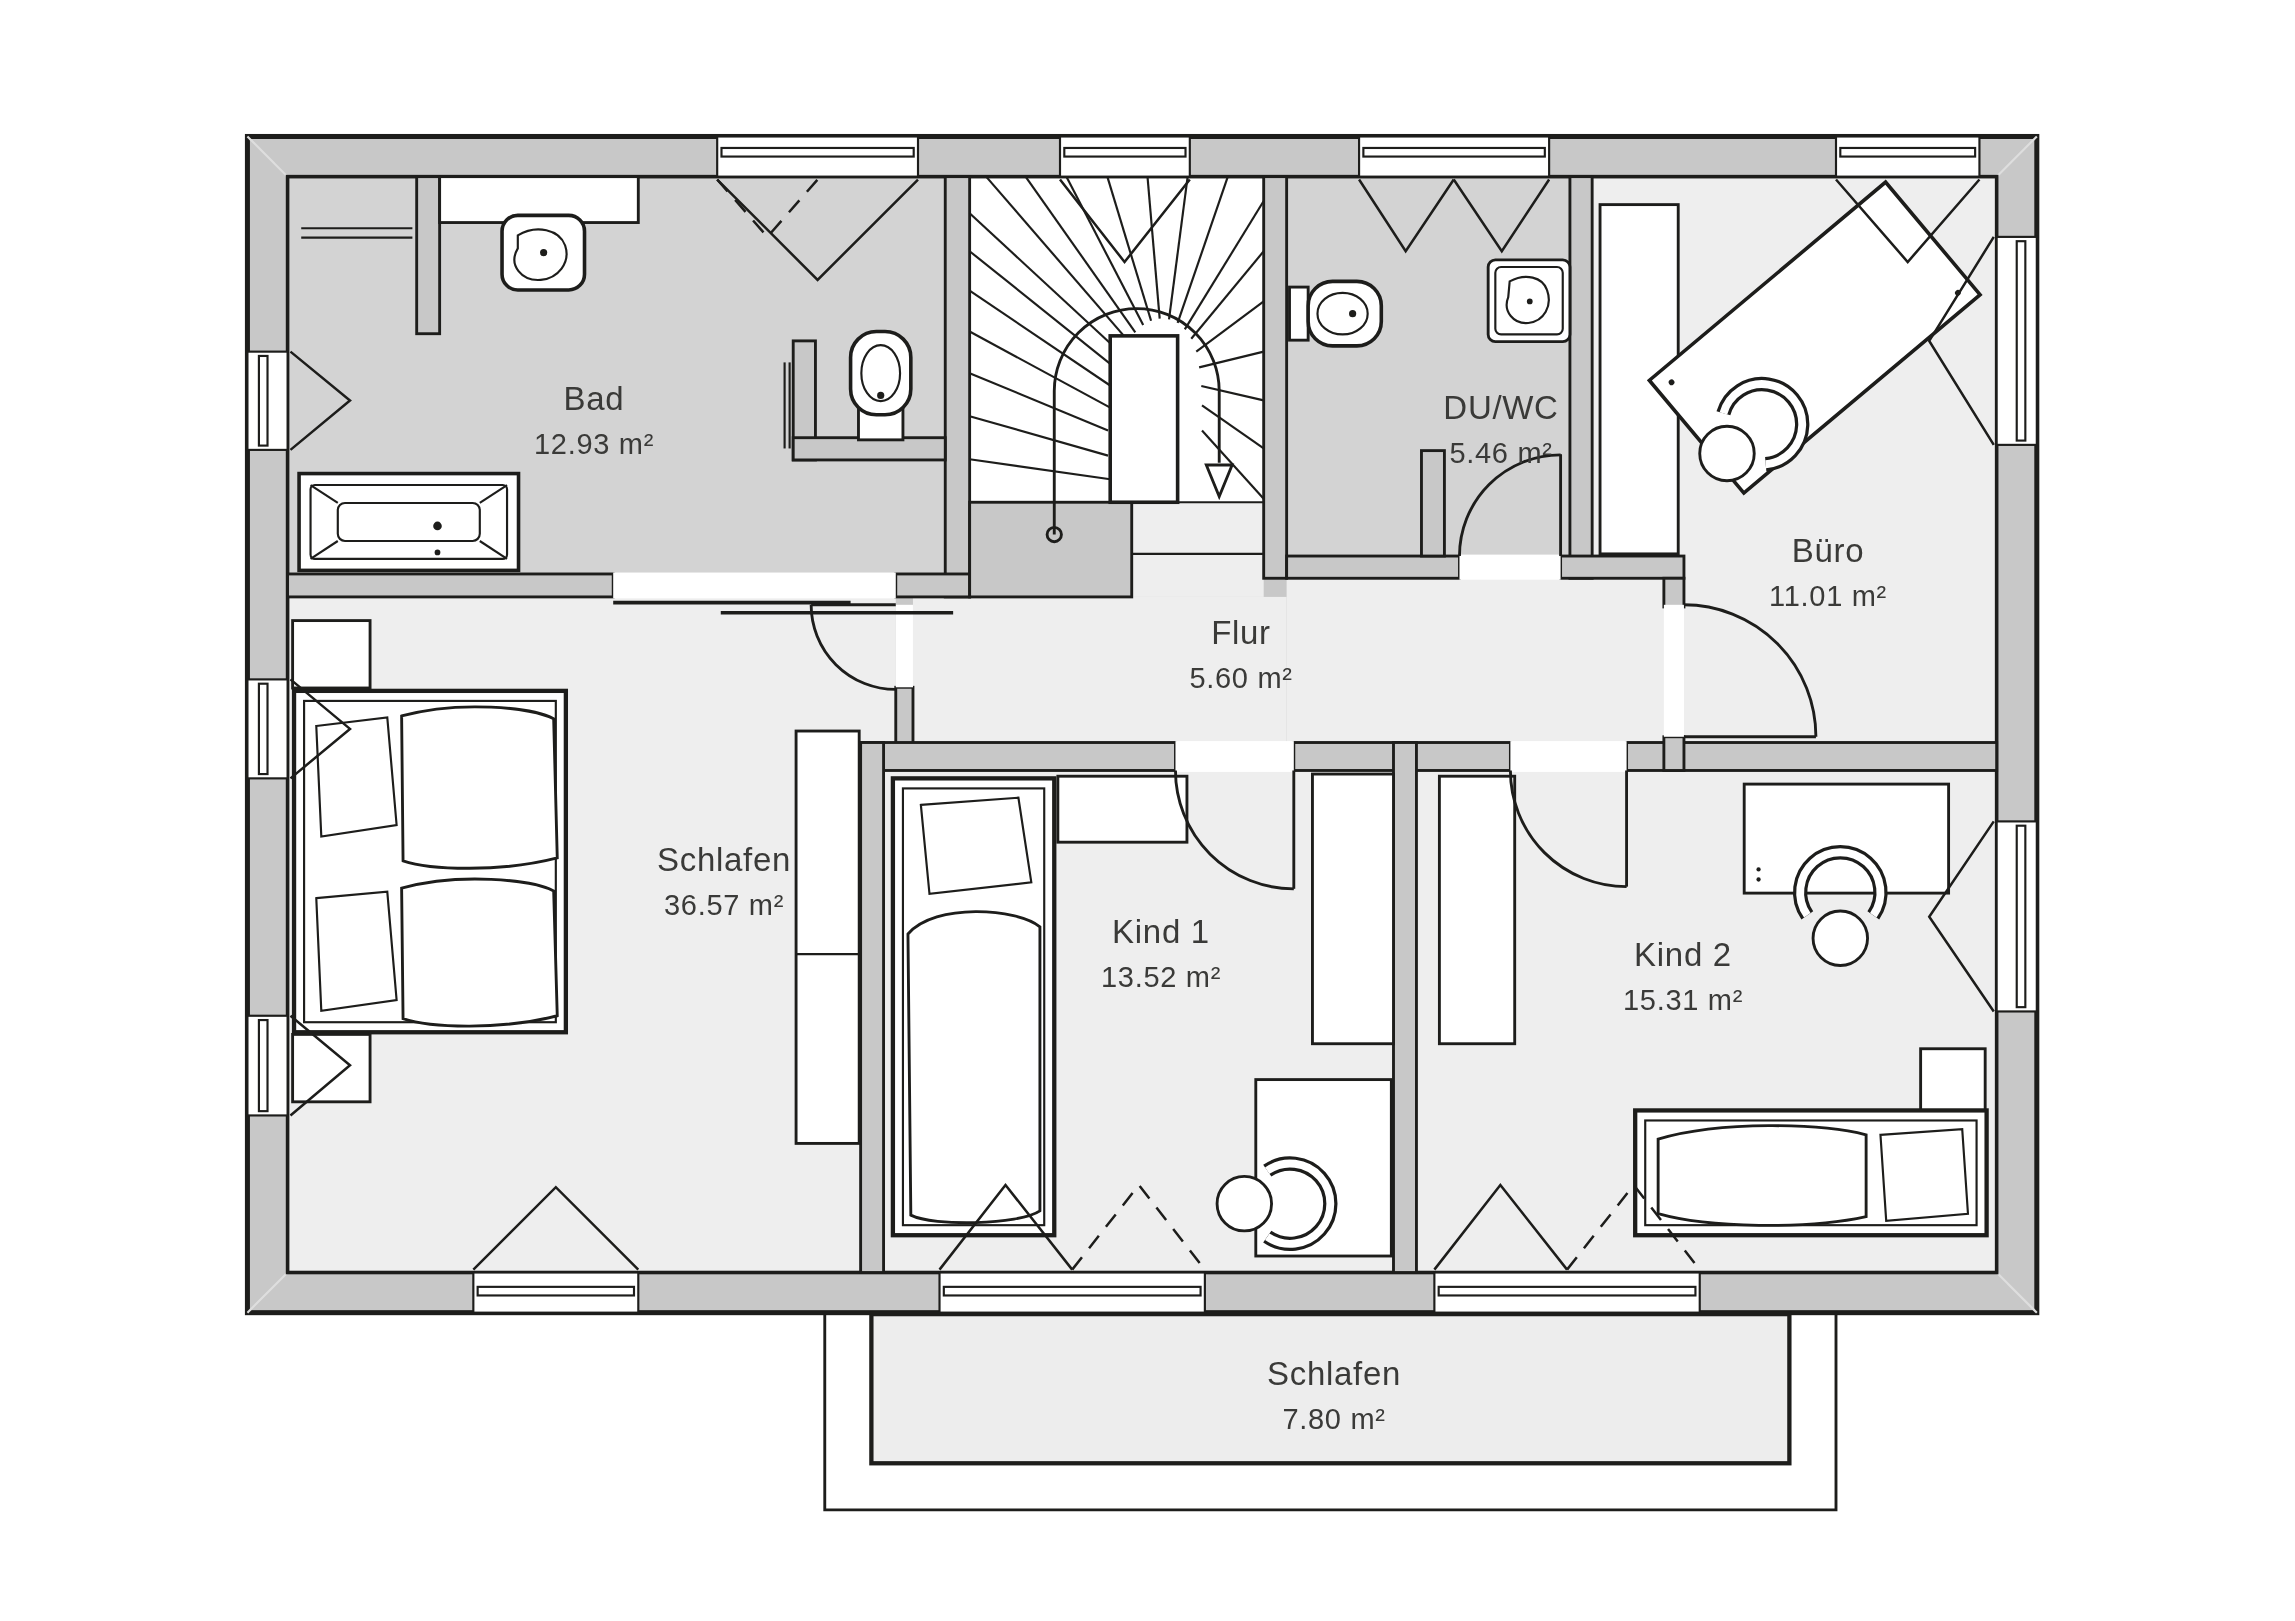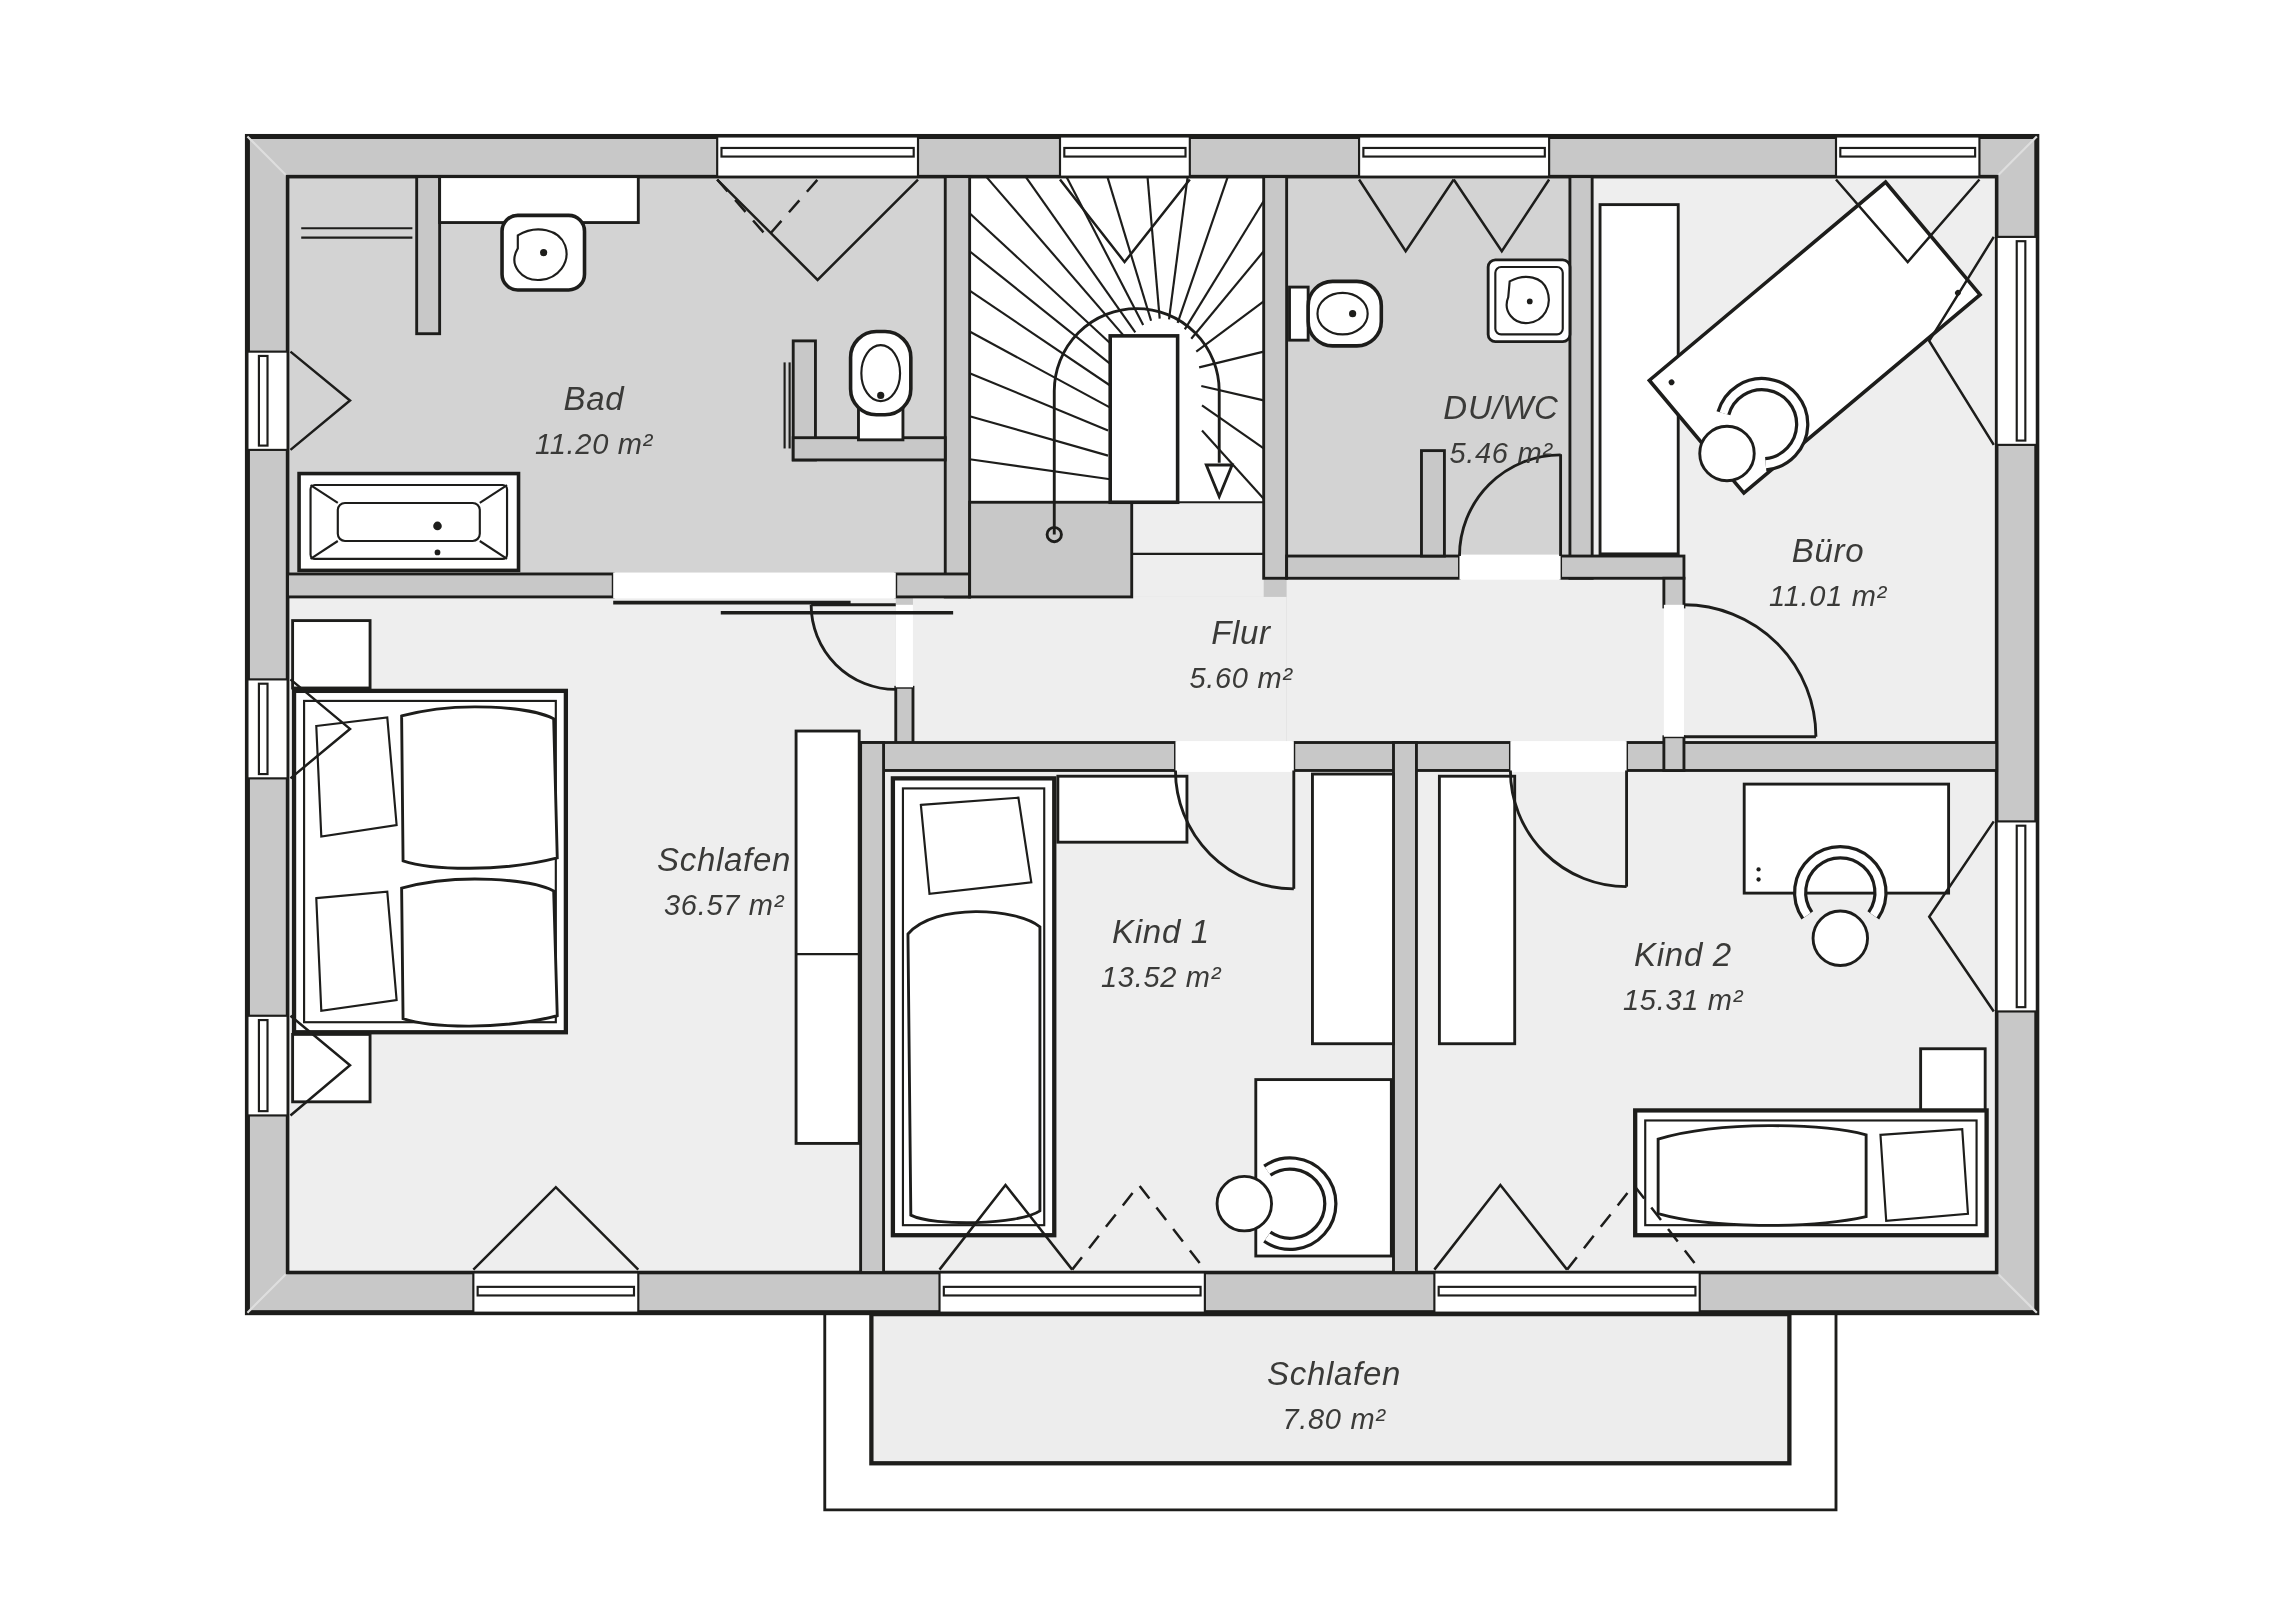--- a/index.html
+++ b/index.html
@@ -1,17 +1,17 @@
 <!DOCTYPE html>
 <html style="font-size:11.5px"><head>
 <meta charset="utf-8">
 <style>
   html,body{margin:0;padding:0;background:#ffffff;}
   #plan{position:relative;width:2295px;height:1622px;background:#ffffff;
-        font-family:"Liberation Sans",sans-serif;overflow:hidden;font-style:italic;}
+        font-family:"Liberation Sans",sans-serif;overflow:hidden;}
   #plan svg{position:absolute;left:0;top:0;}
   .room-label{position:absolute;transform:translate(-50%,-50%);text-align:center;
         color:#3a3a38;pointer-events:none;white-space:nowrap;}
   .room-label .name{display:block;font-size:33px;letter-spacing:0.7px;}
   .room-label .area{display:block;font-size:29px;margin-top:10px;letter-spacing:0.7px;}
 </style>
 </head>
 <body>
 
 <div id="plan">
@@ -290,21 +290,21 @@
 
   <g>
     <path d="M1150,1832 L1150,2105 L2560,2105 L2560,1832" fill="none" stroke="#1d1d1b" stroke-width="4"></path>
     <rect x="1215" y="1832" width="1280" height="208" fill="#ededed" stroke="#1d1d1b" stroke-width="6"></rect>
   </g>
 
 </svg>
 
 <div class="room-label" style="left:594px;top:420px">
   <span class="name">Bad</span>
-  <span class="area">11.20 m²</span>
+  <span class="area">12.93 m²</span>
 </div>
 <div class="room-label" style="left:1501px;top:429px">
   <span class="name">DU/WC</span>
   <span class="area">5.46 m²</span>
 </div>
 <div class="room-label" style="left:1828px;top:572px">
   <span class="name">Büro</span>
   <span class="area">11.01 m²</span>
 </div>
 <div class="room-label" style="left:1241px;top:654px">

